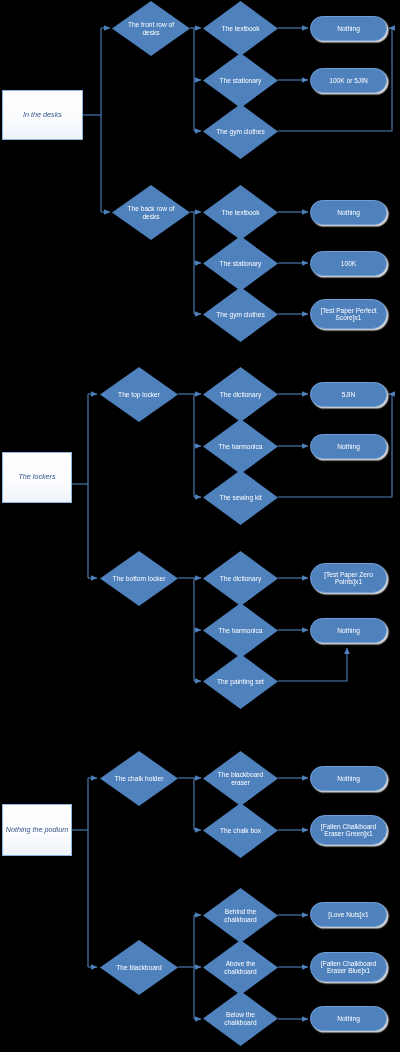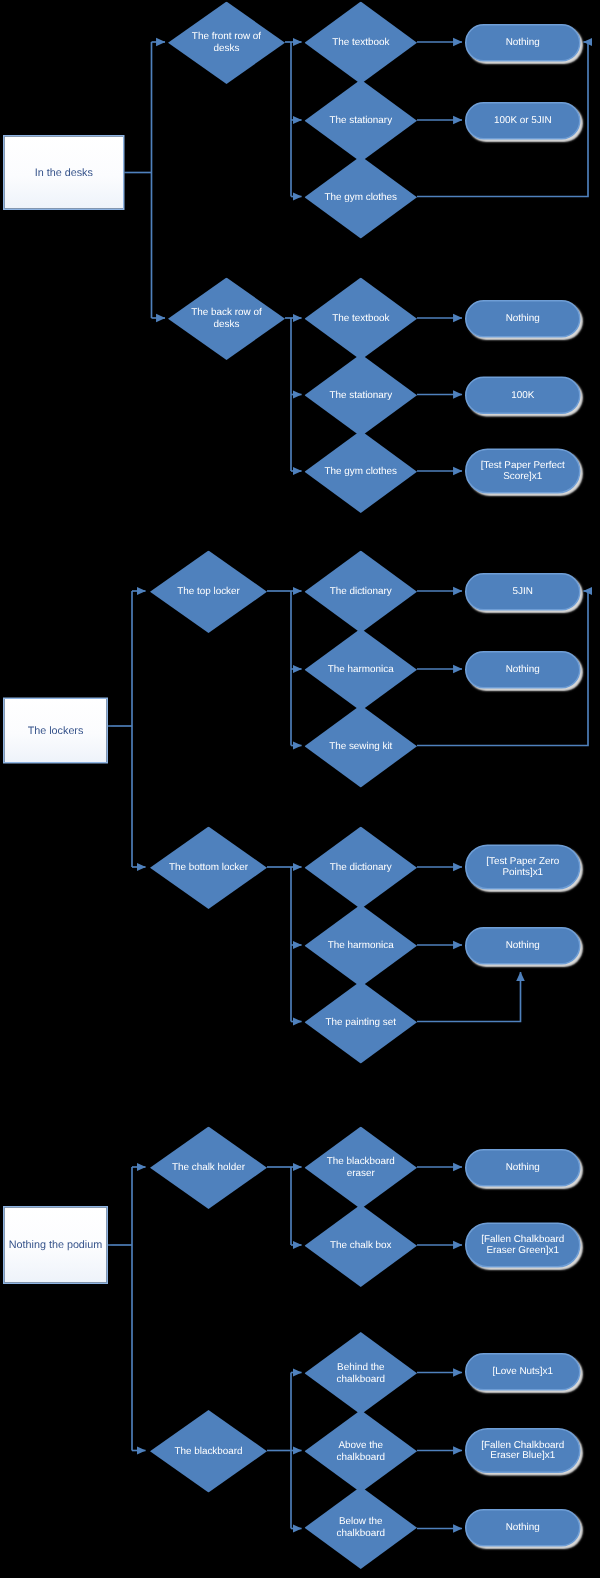--- a/index.html
+++ b/index.html
@@ -41,20 +41,21 @@
     padding: 0 2px;
   }
 
   
   .rootbox {
     background: linear-gradient(to bottom, #ffffff 0%, #fbfcfe 55%, #eef3fa 100%);
     border: 1px solid #8db3e2;
     color: #37548b;
     font-size: 7.2px;
     box-shadow: 1px 1px 2px rgba(0,0,0,0.18);
+    font-style: italic;
   }
 
   
   .diamond {
     color: #ffffff;
     font-size: 6.6px;
   }
   .diamond .shape {
     position: absolute;
     left: 0; top: 0;
@@ -223,21 +224,21 @@
   <div class="node capsule" style="left:310px; top:200px; width:77px; height:25px;">
     <span class="lbl">Nothing</span>
   </div>
   <div class="node capsule" style="left:310px; top:251px; width:77px; height:25px;">
     <span class="lbl">100K</span>
   </div>
   <div class="node capsule" style="left:310px; top:299px; width:77px; height:30px;">
     <span class="lbl">[Test Paper Perfect Score]x1</span>
   </div>
 
-  <div class="node rootbox" style="left:2px; top:465px; width:70px; height:44px;">
+  <div class="node rootbox" style="left:2px; top:452px; width:70px; height:51px;">
     <span class="lbl">The lockers</span>
   </div>
 
   <div class="node diamond" style="left:100px; top:367px; width:78px; height:55px;">
     <span class="shape"></span>
     <span class="lbl">The top locker</span>
   </div>
   <div class="node diamond" style="left:100px; top:551px; width:78px; height:55px;">
     <span class="shape"></span>
     <span class="lbl">The bottom locker</span>

